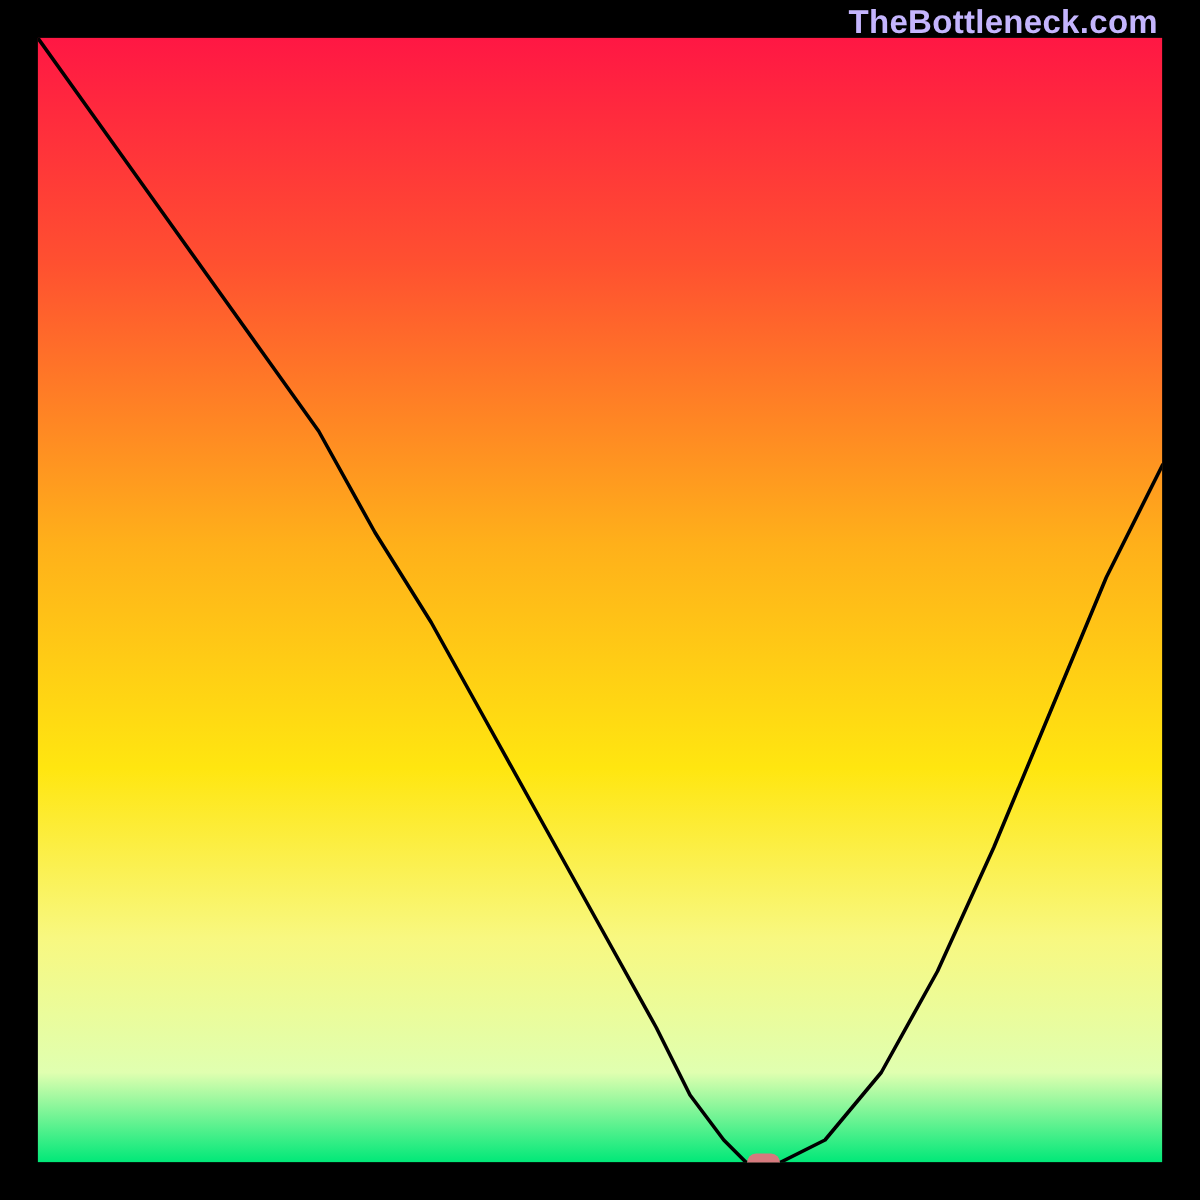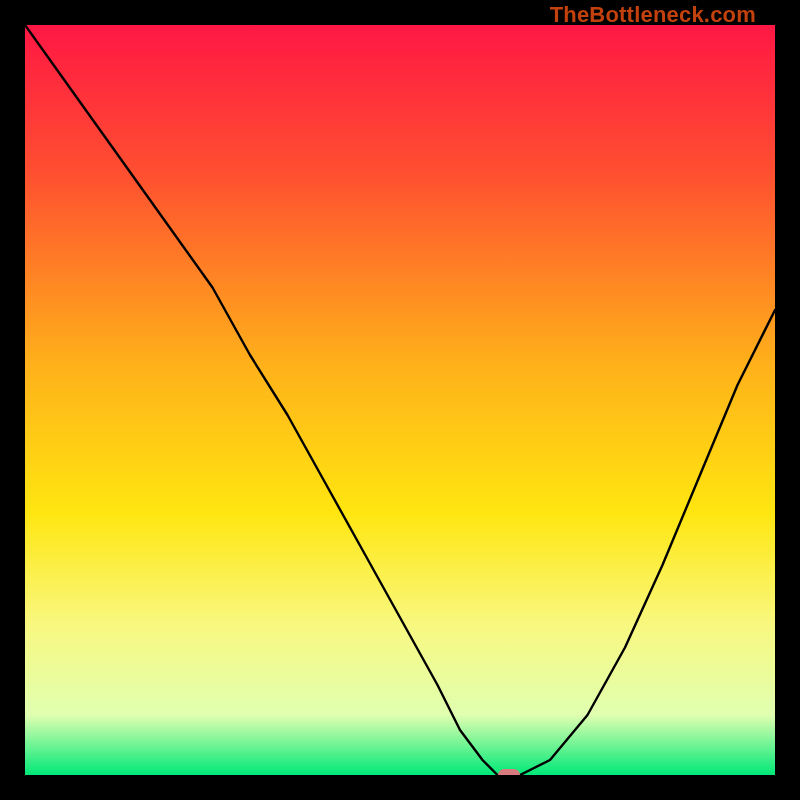--- a/index.html
+++ b/index.html
@@ -36,22 +36,22 @@
     position: absolute;
     width: 22px;
     height: 12px;
     background: #d67a7e;
     border-radius: 6px;
     transform: translate(-50%, -50%);
   }
   .watermark {
     position: absolute;
     top: 2px;
-    right: 44px;
-    color: #c2410c;
+    right: 28px;
+    color: #c4b5fd;
     font-size: 22px;
     font-weight: 600;
     letter-spacing: 0.2px;
   }
 </style>
 </head>
 <body>
 
 <div class="frame">
   <div class="plot">

